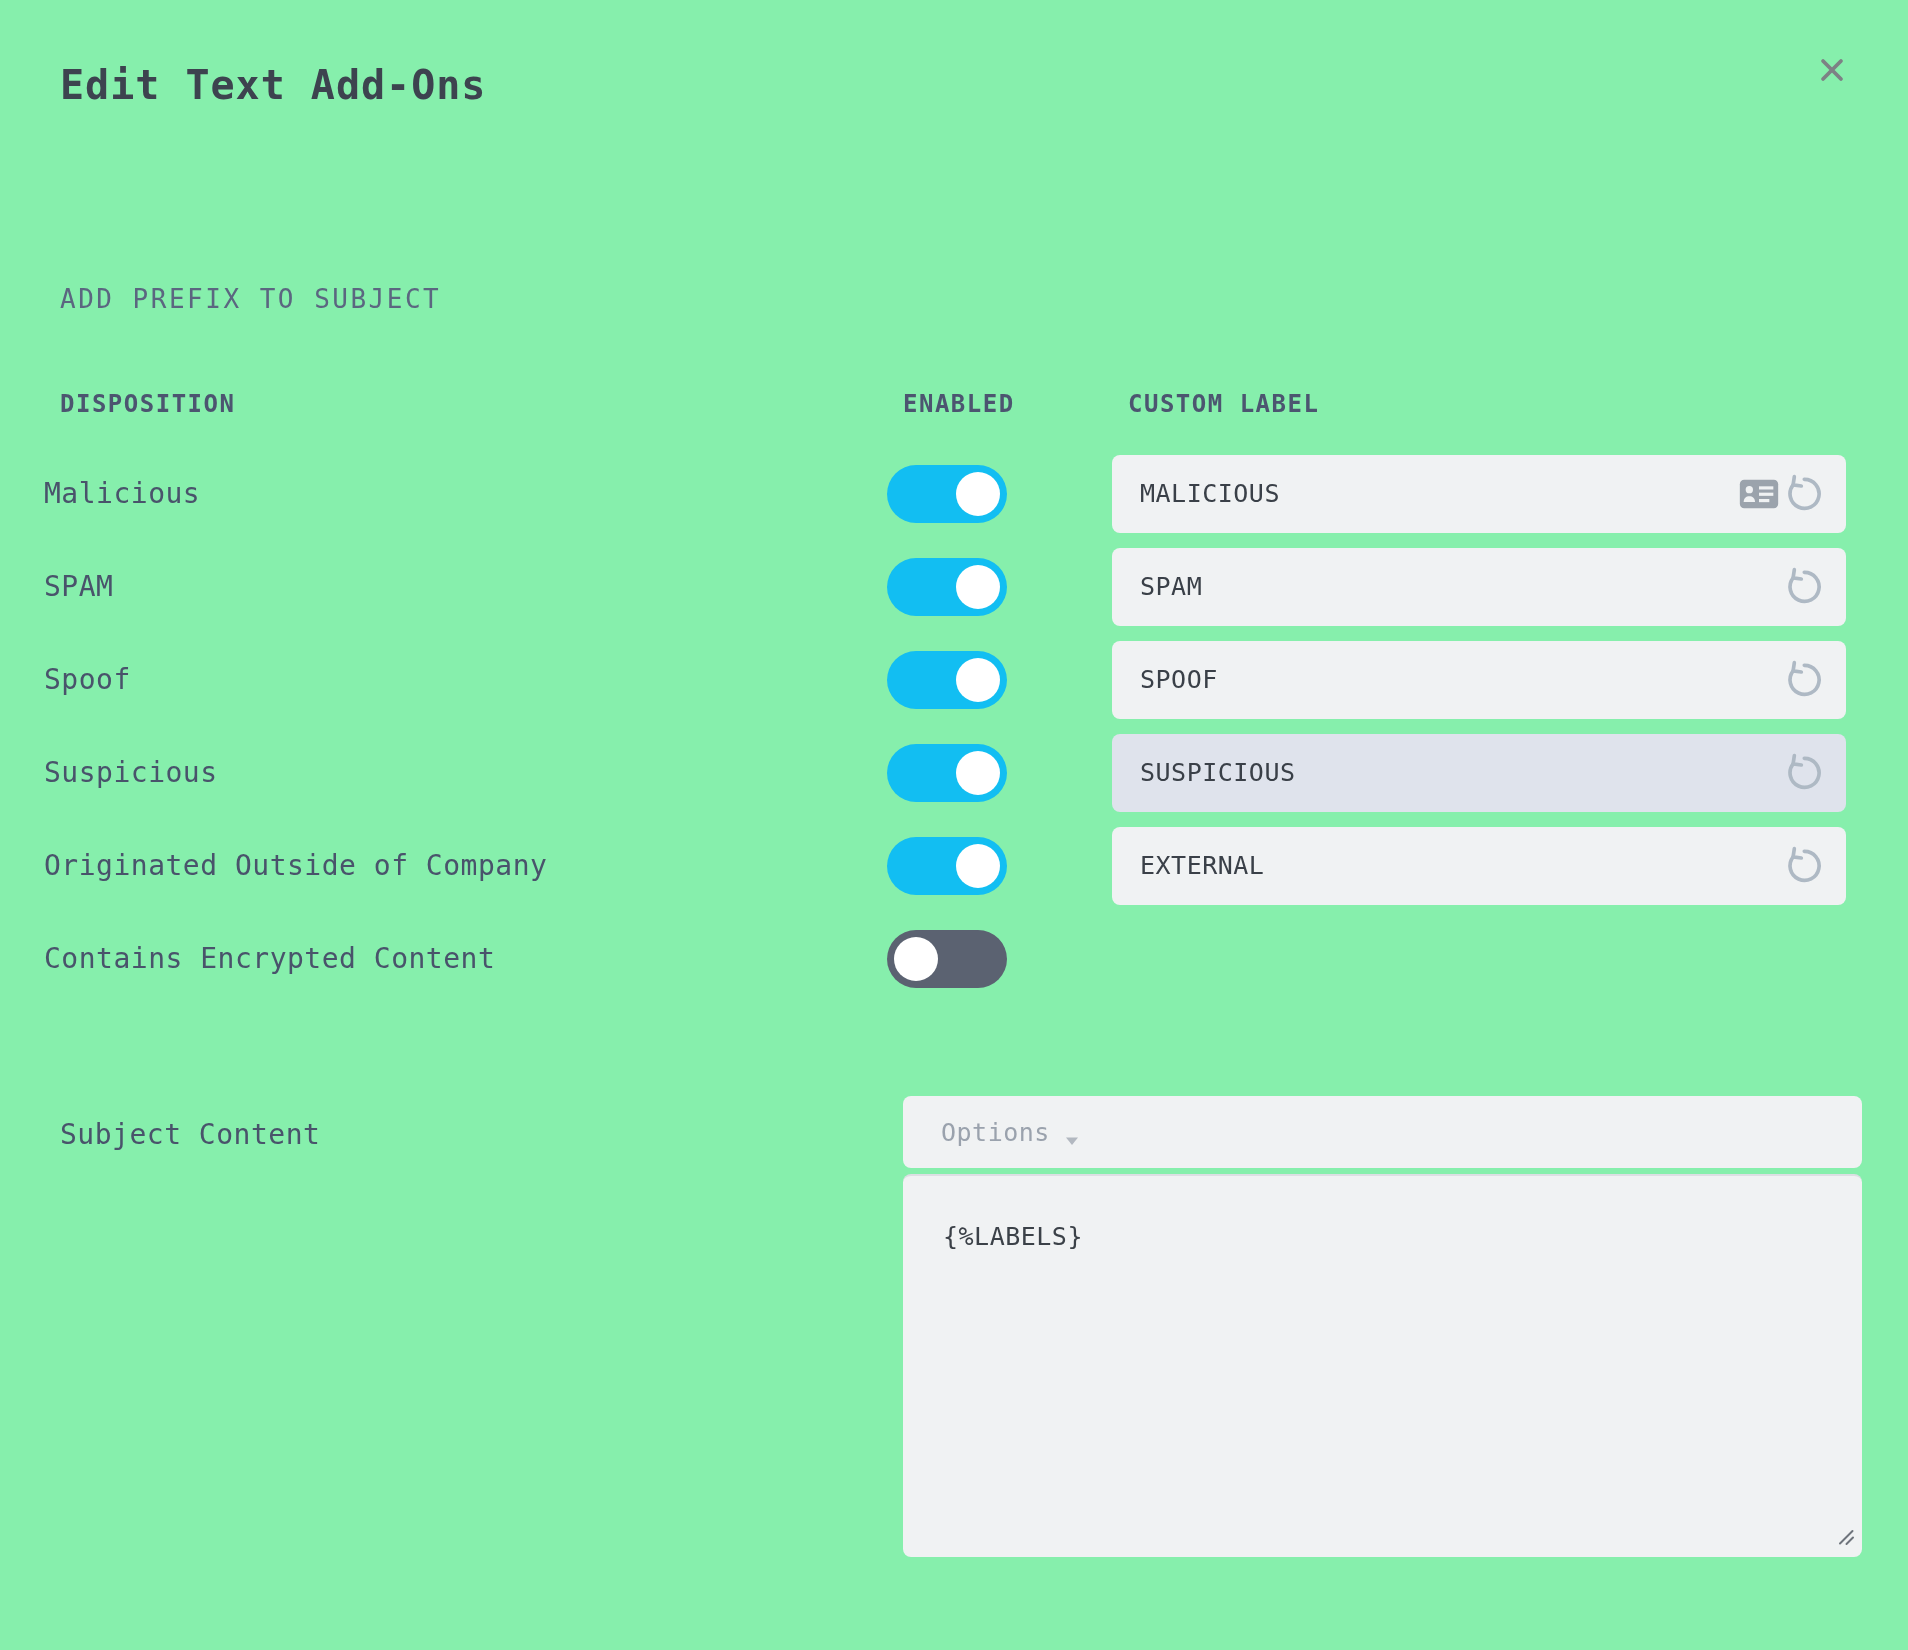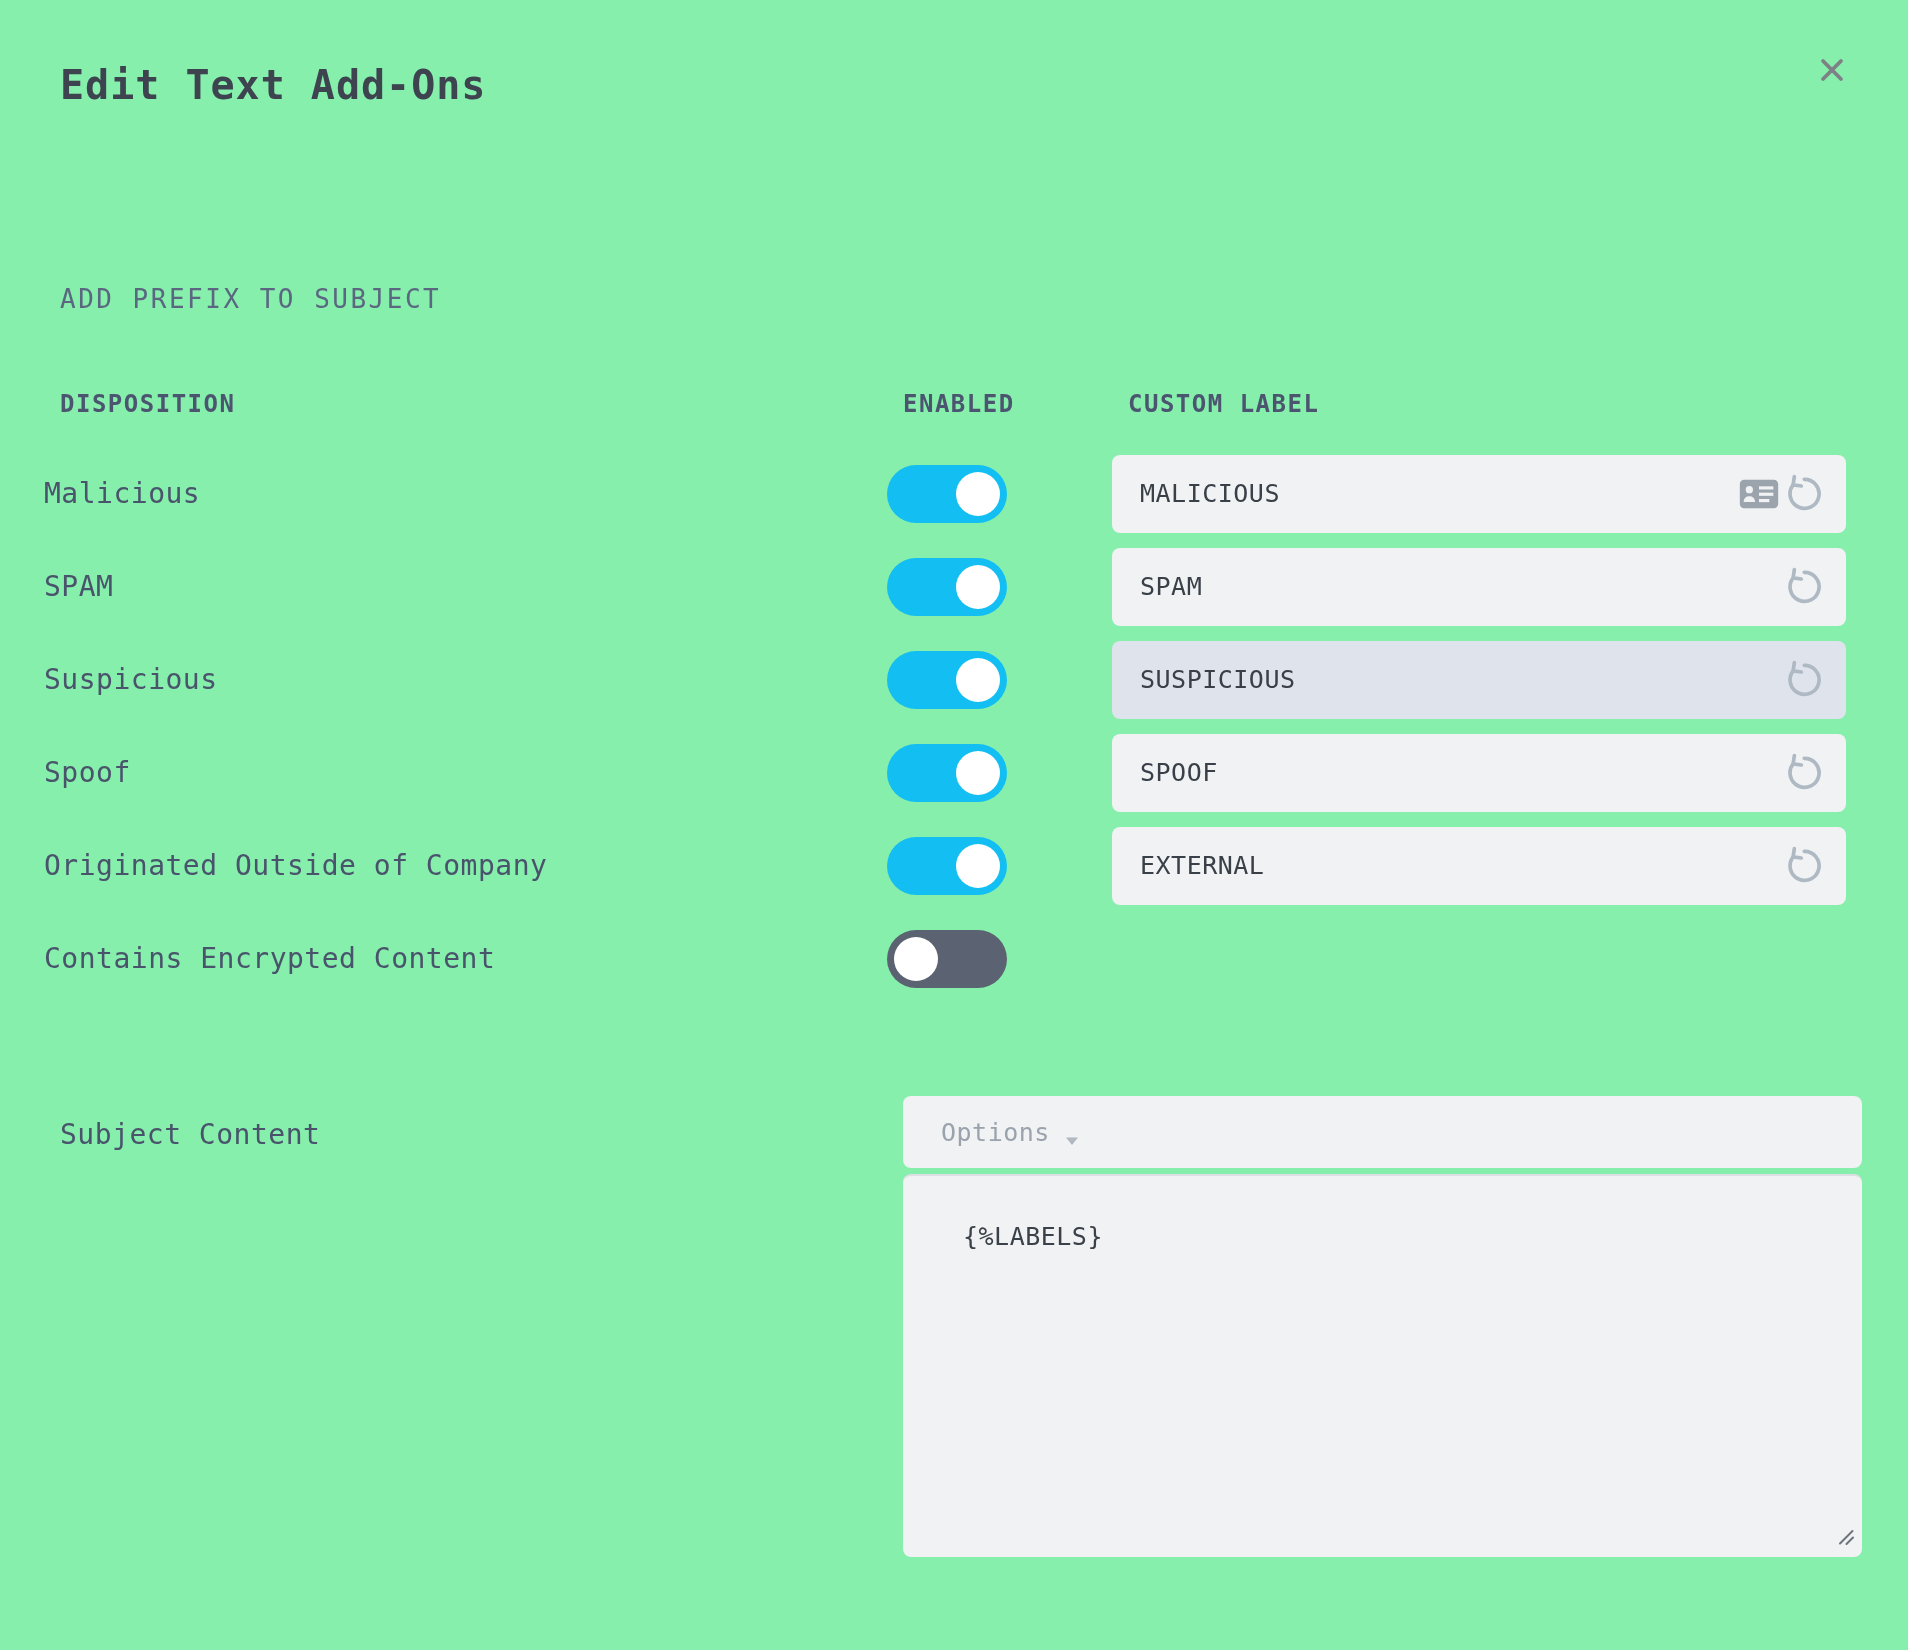--- a/index.html
+++ b/index.html
@@ -88,21 +88,21 @@
     background:none; border:none; font-family:inherit;
     font-size:25px; color:#9aa2ad; letter-spacing:0.5px;
   }
   .textarea-wrap {
     position:relative; margin-top:6px; grid-column:2;
     width:959px; height:383px; border-radius:8px; background:#f0f2f3;
     border-top:2px solid #dcdfe3;
   }
   .textarea-wrap textarea {
     width:100%; height:100%; background:transparent; border:none; outline:none; resize:none;
-    padding:46px 40px 20px 60px;
+    padding:46px 40px 20px 40px;
     font-family:inherit; font-size:25px; color:#3b4148; letter-spacing:0.5px;
   }
   .resize-handle { position:absolute; right:6px; bottom:6px; pointer-events:none; }
 </style>
 </head>
 <body>
 
 <div class="modal">
 
   <div class="dialog-title">Edit Text Add-Ons</div>
@@ -166,46 +166,46 @@
           <svg width="42" height="42" viewBox="0 0 24 24" fill="none" stroke="currentColor" stroke-width="2.1" stroke-linecap="round">
             <path d="M5.2 6.8 A 8.3 8.3 0 1 0 11.6 3.6"></path>
             <path d="M5.9 2.1 L5.2 6.8 L9.9 7.4" stroke-linejoin="round"></path>
           </svg>
         </button>
       </div>
     </div>
 
 
     <div class="row">
+      <div class="row-label">Spoof</div>
+      <div>
+          <div class="toggle on">
+            <div class="knob"></div>
+          </div>
+        </div>
+      <div class="input-box">
+        <input value="SPOOF" style="">
+        <button class="icon-btn reset-icon">
+          <svg width="42" height="42" viewBox="0 0 24 24" fill="none" stroke="currentColor" stroke-width="2.1" stroke-linecap="round">
+            <path d="M5.2 6.8 A 8.3 8.3 0 1 0 11.6 3.6"></path>
+            <path d="M5.9 2.1 L5.2 6.8 L9.9 7.4" stroke-linejoin="round"></path>
+          </svg>
+        </button>
+      </div>
+    </div>
+
+    <div class="row">
       <div class="row-label">Suspicious</div>
       <div>
           <div class="toggle on">
             <div class="knob"></div>
           </div>
         </div>
       <div class="input-box highlighted">
         <input value="SUSPICIOUS" style="">
-        <button class="icon-btn reset-icon">
-          <svg width="42" height="42" viewBox="0 0 24 24" fill="none" stroke="currentColor" stroke-width="2.1" stroke-linecap="round">
-            <path d="M5.2 6.8 A 8.3 8.3 0 1 0 11.6 3.6"></path>
-            <path d="M5.9 2.1 L5.2 6.8 L9.9 7.4" stroke-linejoin="round"></path>
-          </svg>
-        </button>
-      </div>
-    </div>
-
-    <div class="row">
-      <div class="row-label">Spoof</div>
-      <div>
-          <div class="toggle on">
-            <div class="knob"></div>
-          </div>
-        </div>
-      <div class="input-box">
-        <input value="SPOOF" style="">
         <button class="icon-btn reset-icon">
           <svg width="42" height="42" viewBox="0 0 24 24" fill="none" stroke="currentColor" stroke-width="2.1" stroke-linecap="round">
             <path d="M5.2 6.8 A 8.3 8.3 0 1 0 11.6 3.6"></path>
             <path d="M5.9 2.1 L5.2 6.8 L9.9 7.4" stroke-linejoin="round"></path>
           </svg>
         </button>
       </div>
     </div>
 
     <div class="row">

